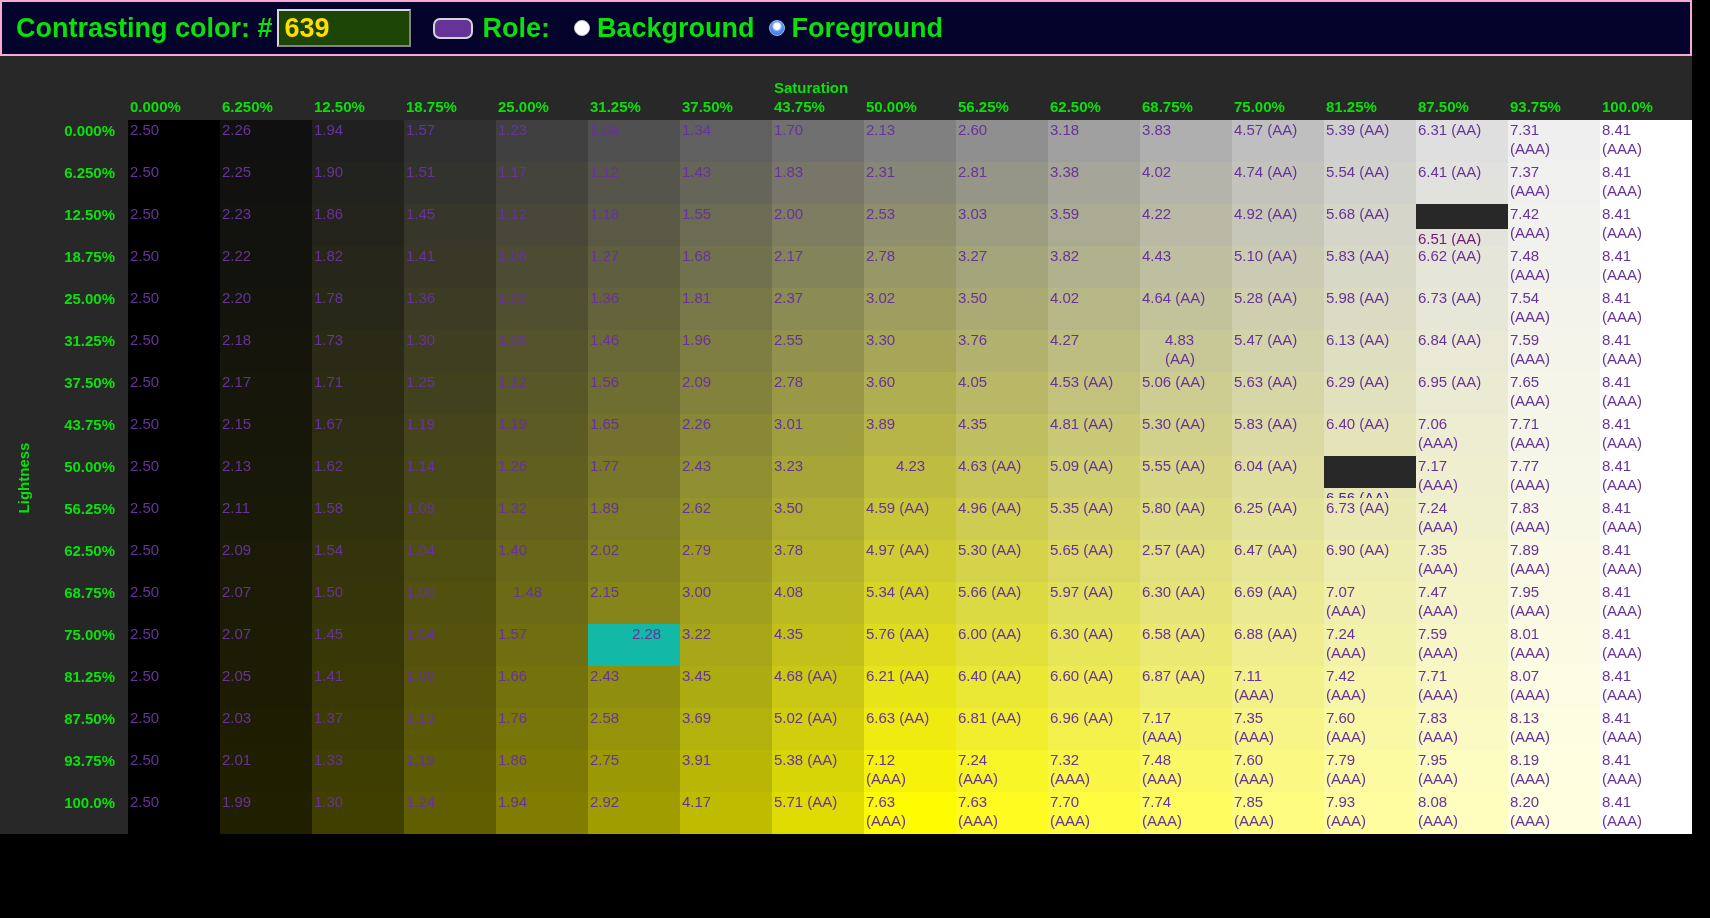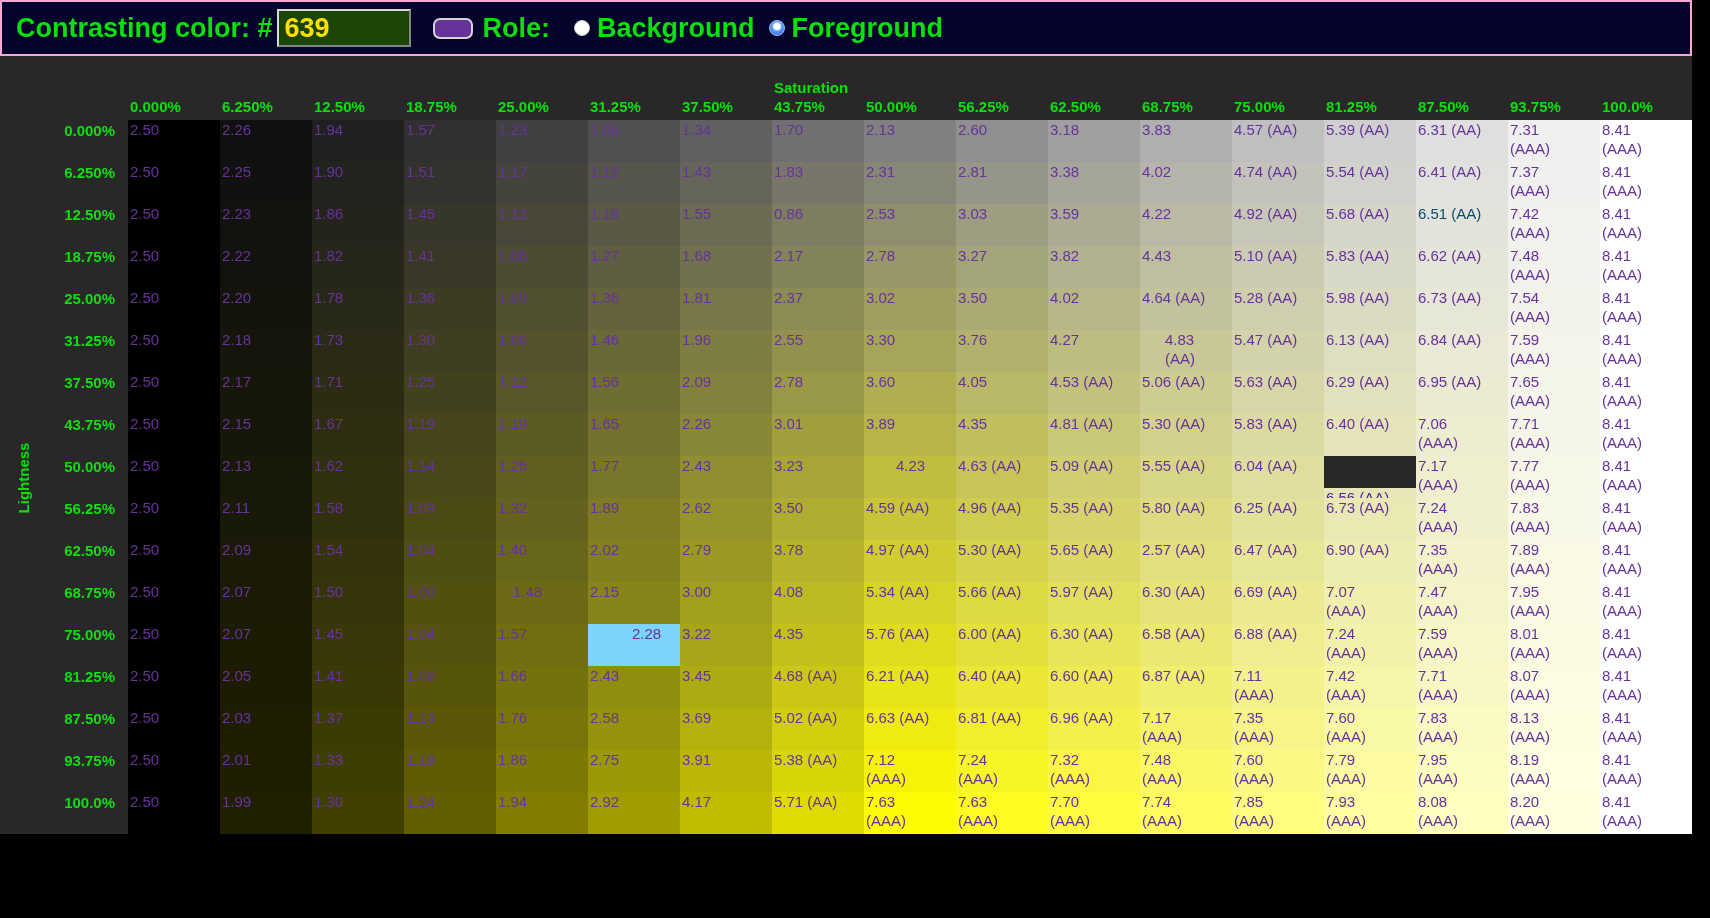--- a/index.html
+++ b/index.html
@@ -134,28 +134,28 @@
         <div class="cell" style="background: rgb(240, 240, 238); color: rgb(102, 51, 153);">7.37 (AAA)</div>
         <div class="cell" style="background: rgb(255, 255, 255); color: rgb(102, 51, 153);">8.41 (AAA)</div>
         <div class="rowhead">12.50%</div>
         <div class="cell" style="background: rgb(0, 0, 0); color: rgb(102, 51, 153);">2.50</div>
         <div class="cell" style="background: rgb(18, 18, 14); color: rgb(102, 51, 153);">2.23</div>
         <div class="cell" style="background: rgb(36, 36, 28); color: rgb(102, 51, 153);">1.86</div>
         <div class="cell" style="background: rgb(54, 54, 42); color: rgb(102, 51, 153);">1.45</div>
         <div class="cell" style="background: rgb(72, 71, 56); color: rgb(102, 51, 153);">1.12</div>
         <div class="cell" style="background: rgb(90, 89, 70); color: rgb(102, 51, 153);">1.18</div>
         <div class="cell" style="background: rgb(108, 107, 84); color: rgb(102, 51, 153);">1.55</div>
-        <div class="cell" style="background: rgb(126, 125, 98); color: rgb(102, 51, 153);">0.86</div>
+        <div class="cell" style="background: rgb(126, 125, 98); color: rgb(102, 51, 153);">2.00</div>
         <div class="cell" style="background: rgb(143, 143, 112); color: rgb(102, 51, 153);">2.53</div>
         <div class="cell" style="background: rgb(157, 157, 129); color: rgb(102, 51, 153);">3.03</div>
         <div class="cell" style="background: rgb(171, 171, 147); color: rgb(102, 51, 153);">3.59</div>
         <div class="cell" style="background: rgb(185, 185, 165); color: rgb(102, 51, 153);">4.22</div>
         <div class="cell" style="background: rgb(199, 199, 183); color: rgb(102, 51, 153);">4.92 (AA)</div>
         <div class="cell" style="background: rgb(213, 213, 201); color: rgb(102, 51, 153);">5.68 (AA)</div>
-        <div class="cell" style="background: rgb(227, 227, 219); color: #0c4a6e;">6.51 (AA)</div>
+        <div class="cell" style="background: rgb(227, 227, 219); color: #701a75; margin-top: 25px;">6.51 (AA)</div>
         <div class="cell" style="background: rgb(241, 241, 237); color: rgb(102, 51, 153);">7.42 (AAA)</div>
         <div class="cell" style="background: rgb(255, 255, 255); color: rgb(102, 51, 153);">8.41 (AAA)</div>
         <div class="rowhead">18.75%</div>
         <div class="cell" style="background: rgb(0, 0, 0); color: rgb(102, 51, 153);">2.50</div>
         <div class="cell" style="background: rgb(19, 19, 13); color: rgb(102, 51, 153);">2.22</div>
         <div class="cell" style="background: rgb(38, 38, 26); color: rgb(102, 51, 153);">1.82</div>
         <div class="cell" style="background: rgb(57, 56, 39); color: rgb(102, 51, 153);">1.41</div>
         <div class="cell" style="background: rgb(76, 75, 52); color: rgb(102, 51, 153);">1.06</div>
         <div class="cell" style="background: rgb(95, 94, 65); color: rgb(102, 51, 153);">1.27</div>
         <div class="cell" style="background: rgb(114, 113, 78); color: rgb(102, 51, 153);">1.68</div>
@@ -312,21 +312,21 @@
         <div class="cell" style="background: rgb(240, 239, 174); color: rgb(102, 51, 153);">7.07 (AAA)</div>
         <div class="cell" style="background: rgb(245, 244, 201); color: rgb(102, 51, 153);">7.47 (AAA)</div>
         <div class="cell" style="background: rgb(250, 250, 228); color: rgb(102, 51, 153);">7.95 (AAA)</div>
         <div class="cell" style="background: rgb(255, 255, 255); color: rgb(102, 51, 153);">8.41 (AAA)</div>
         <div class="rowhead">75.00%</div>
         <div class="cell" style="background: rgb(0, 0, 0); color: rgb(102, 51, 153);">2.50</div>
         <div class="cell" style="background: rgb(28, 27, 4); color: rgb(102, 51, 153);">2.07</div>
         <div class="cell" style="background: rgb(56, 55, 8); color: rgb(102, 51, 153);">1.45</div>
         <div class="cell" style="background: rgb(84, 82, 12); color: rgb(102, 51, 153);">1.04</div>
         <div class="cell" style="background: rgb(112, 110, 16); color: rgb(102, 51, 153);">1.57</div>
-        <div class="cell" style="background: #7dd3fc; color: rgb(102, 51, 153); padding-left: 44px;">2.28</div>
+        <div class="cell" style="background: #14b8a6; color: rgb(102, 51, 153); padding-left: 44px;">2.28</div>
         <div class="cell" style="background: rgb(167, 165, 24); color: rgb(102, 51, 153);">3.22</div>
         <div class="cell" style="background: rgb(195, 192, 28); color: rgb(102, 51, 153);">4.35</div>
         <div class="cell" style="background: rgb(223, 220, 32); color: rgb(102, 51, 153);">5.76 (AA)</div>
         <div class="cell" style="background: rgb(227, 224, 60); color: rgb(102, 51, 153);">6.00 (AA)</div>
         <div class="cell" style="background: rgb(231, 229, 88); color: rgb(102, 51, 153);">6.30 (AA)</div>
         <div class="cell" style="background: rgb(235, 233, 116); color: rgb(102, 51, 153);">6.58 (AA)</div>
         <div class="cell" style="background: rgb(239, 237, 143); color: rgb(102, 51, 153);">6.88 (AA)</div>
         <div class="cell" style="background: rgb(243, 242, 171); color: rgb(102, 51, 153);">7.24 (AAA)</div>
         <div class="cell" style="background: rgb(247, 246, 199); color: rgb(102, 51, 153);">7.59 (AAA)</div>
         <div class="cell" style="background: rgb(251, 251, 227); color: rgb(102, 51, 153);">8.01 (AAA)</div>

